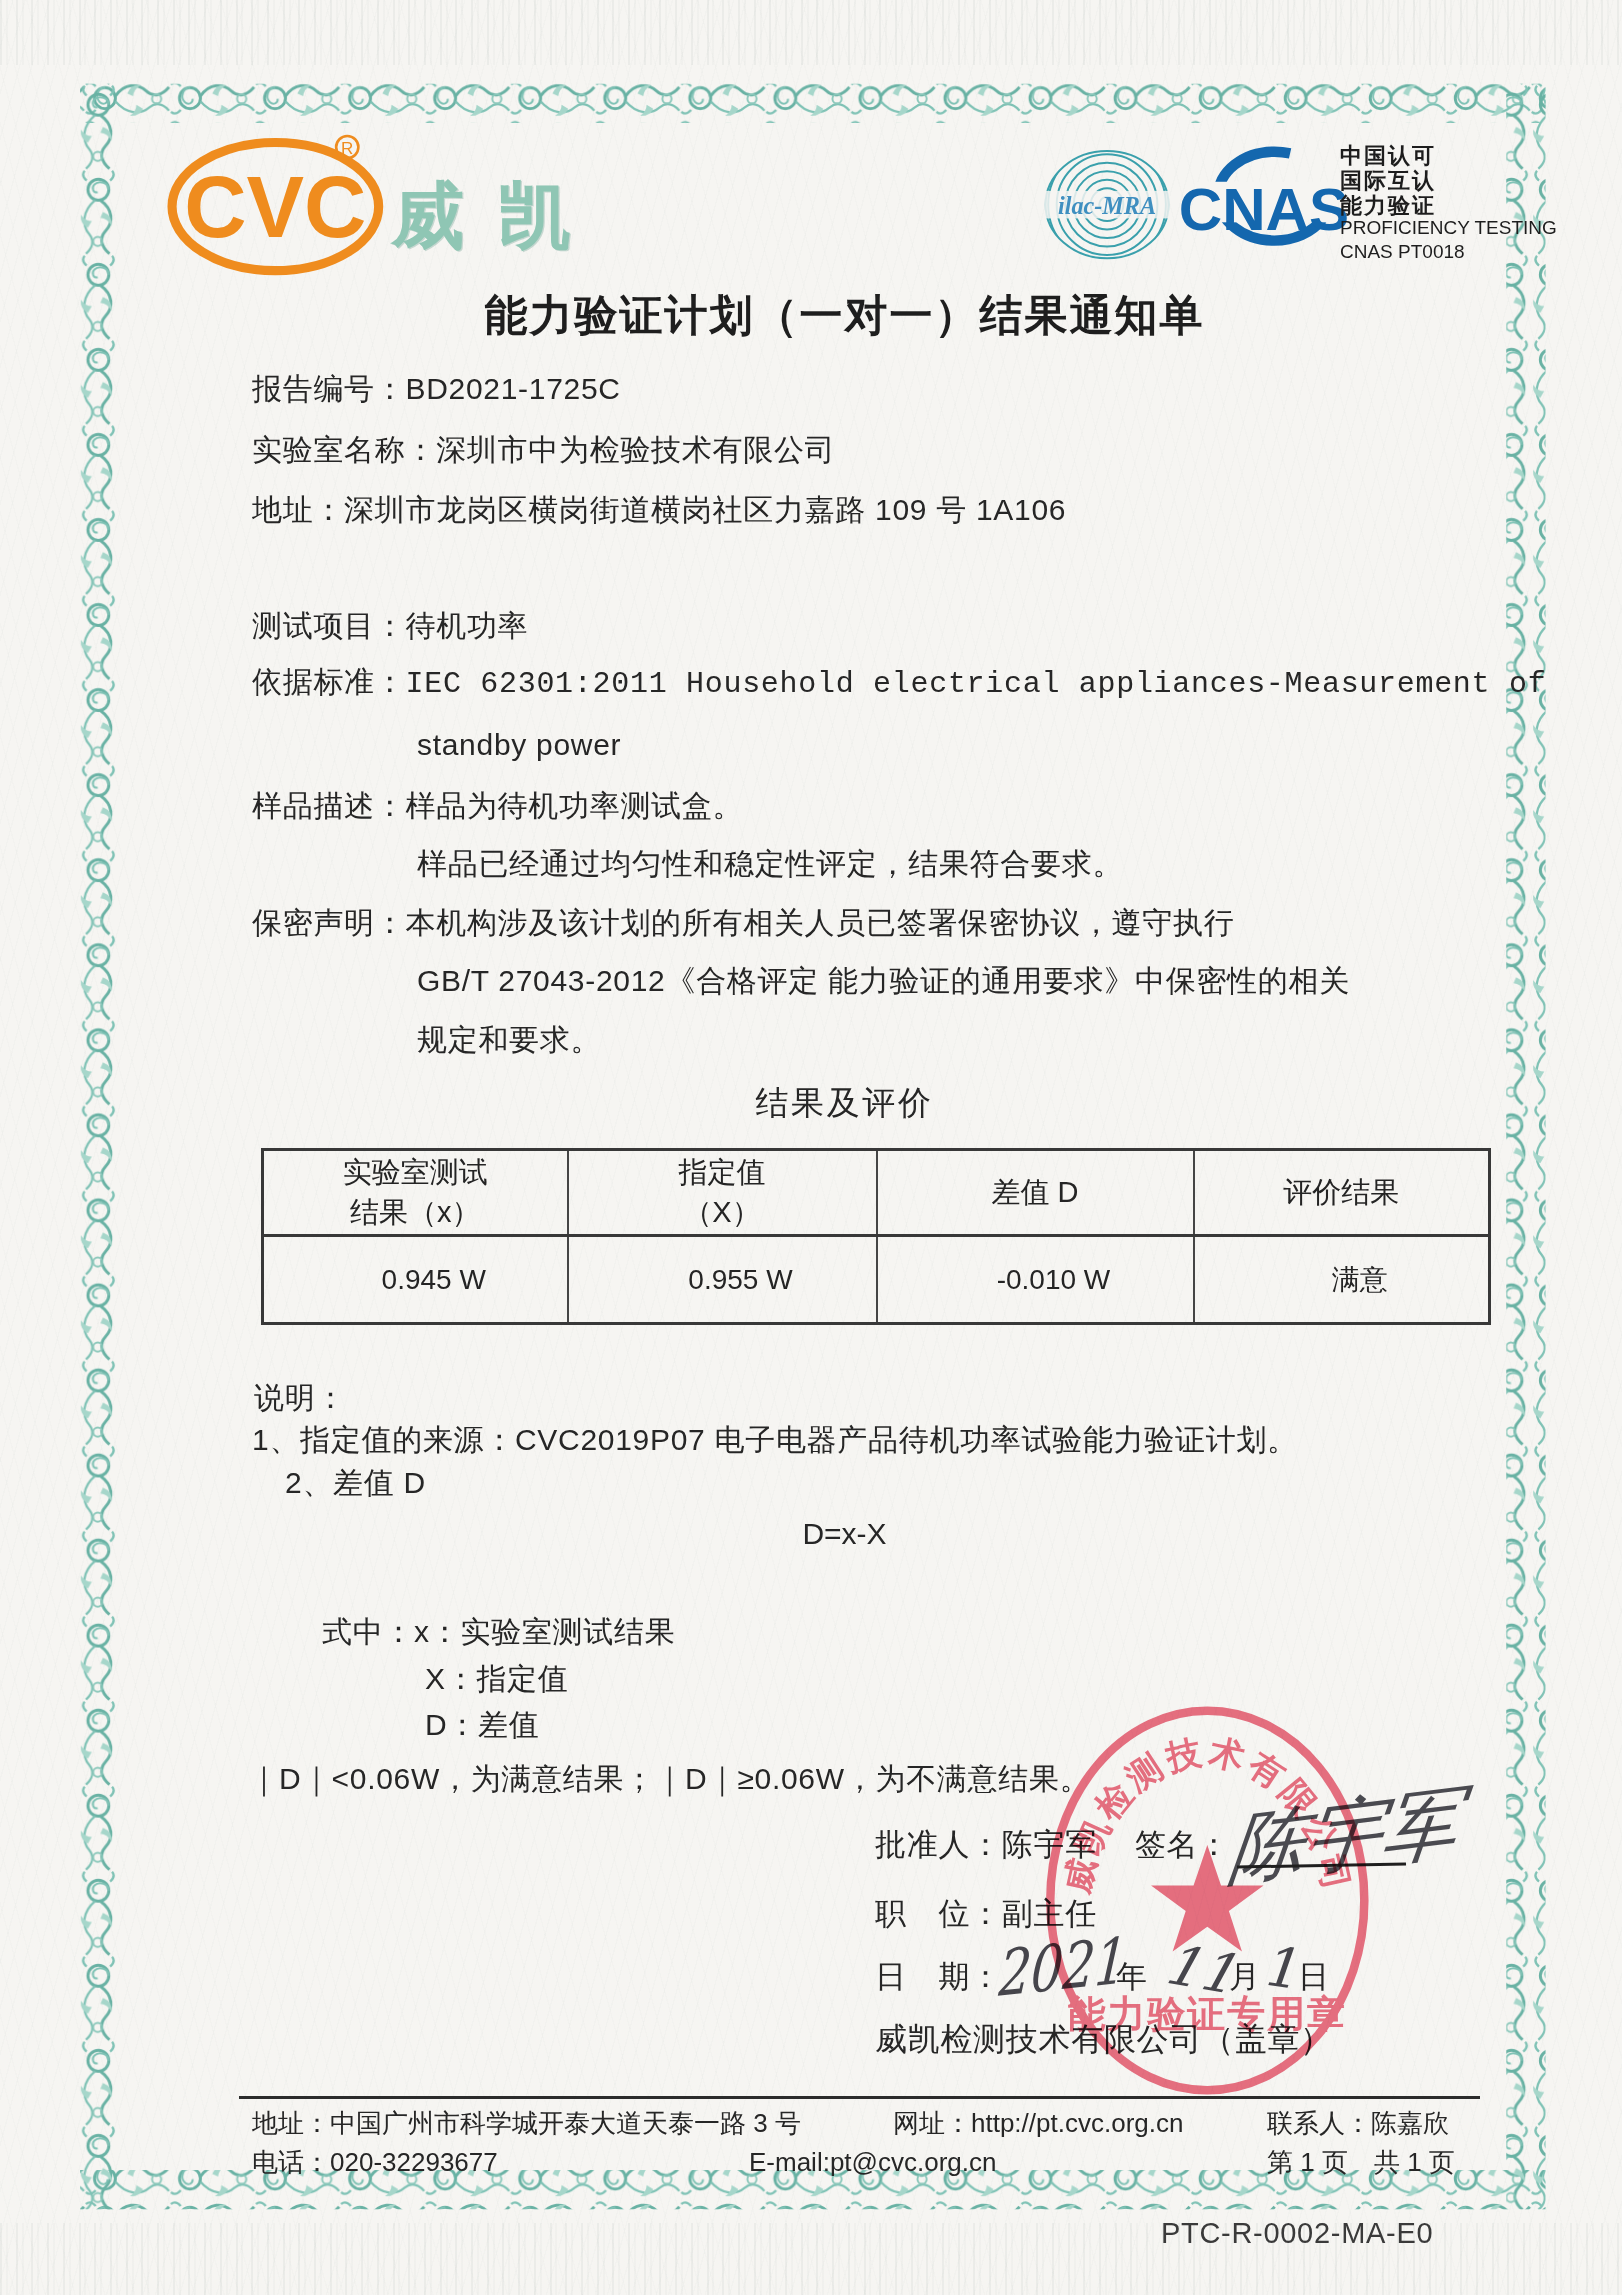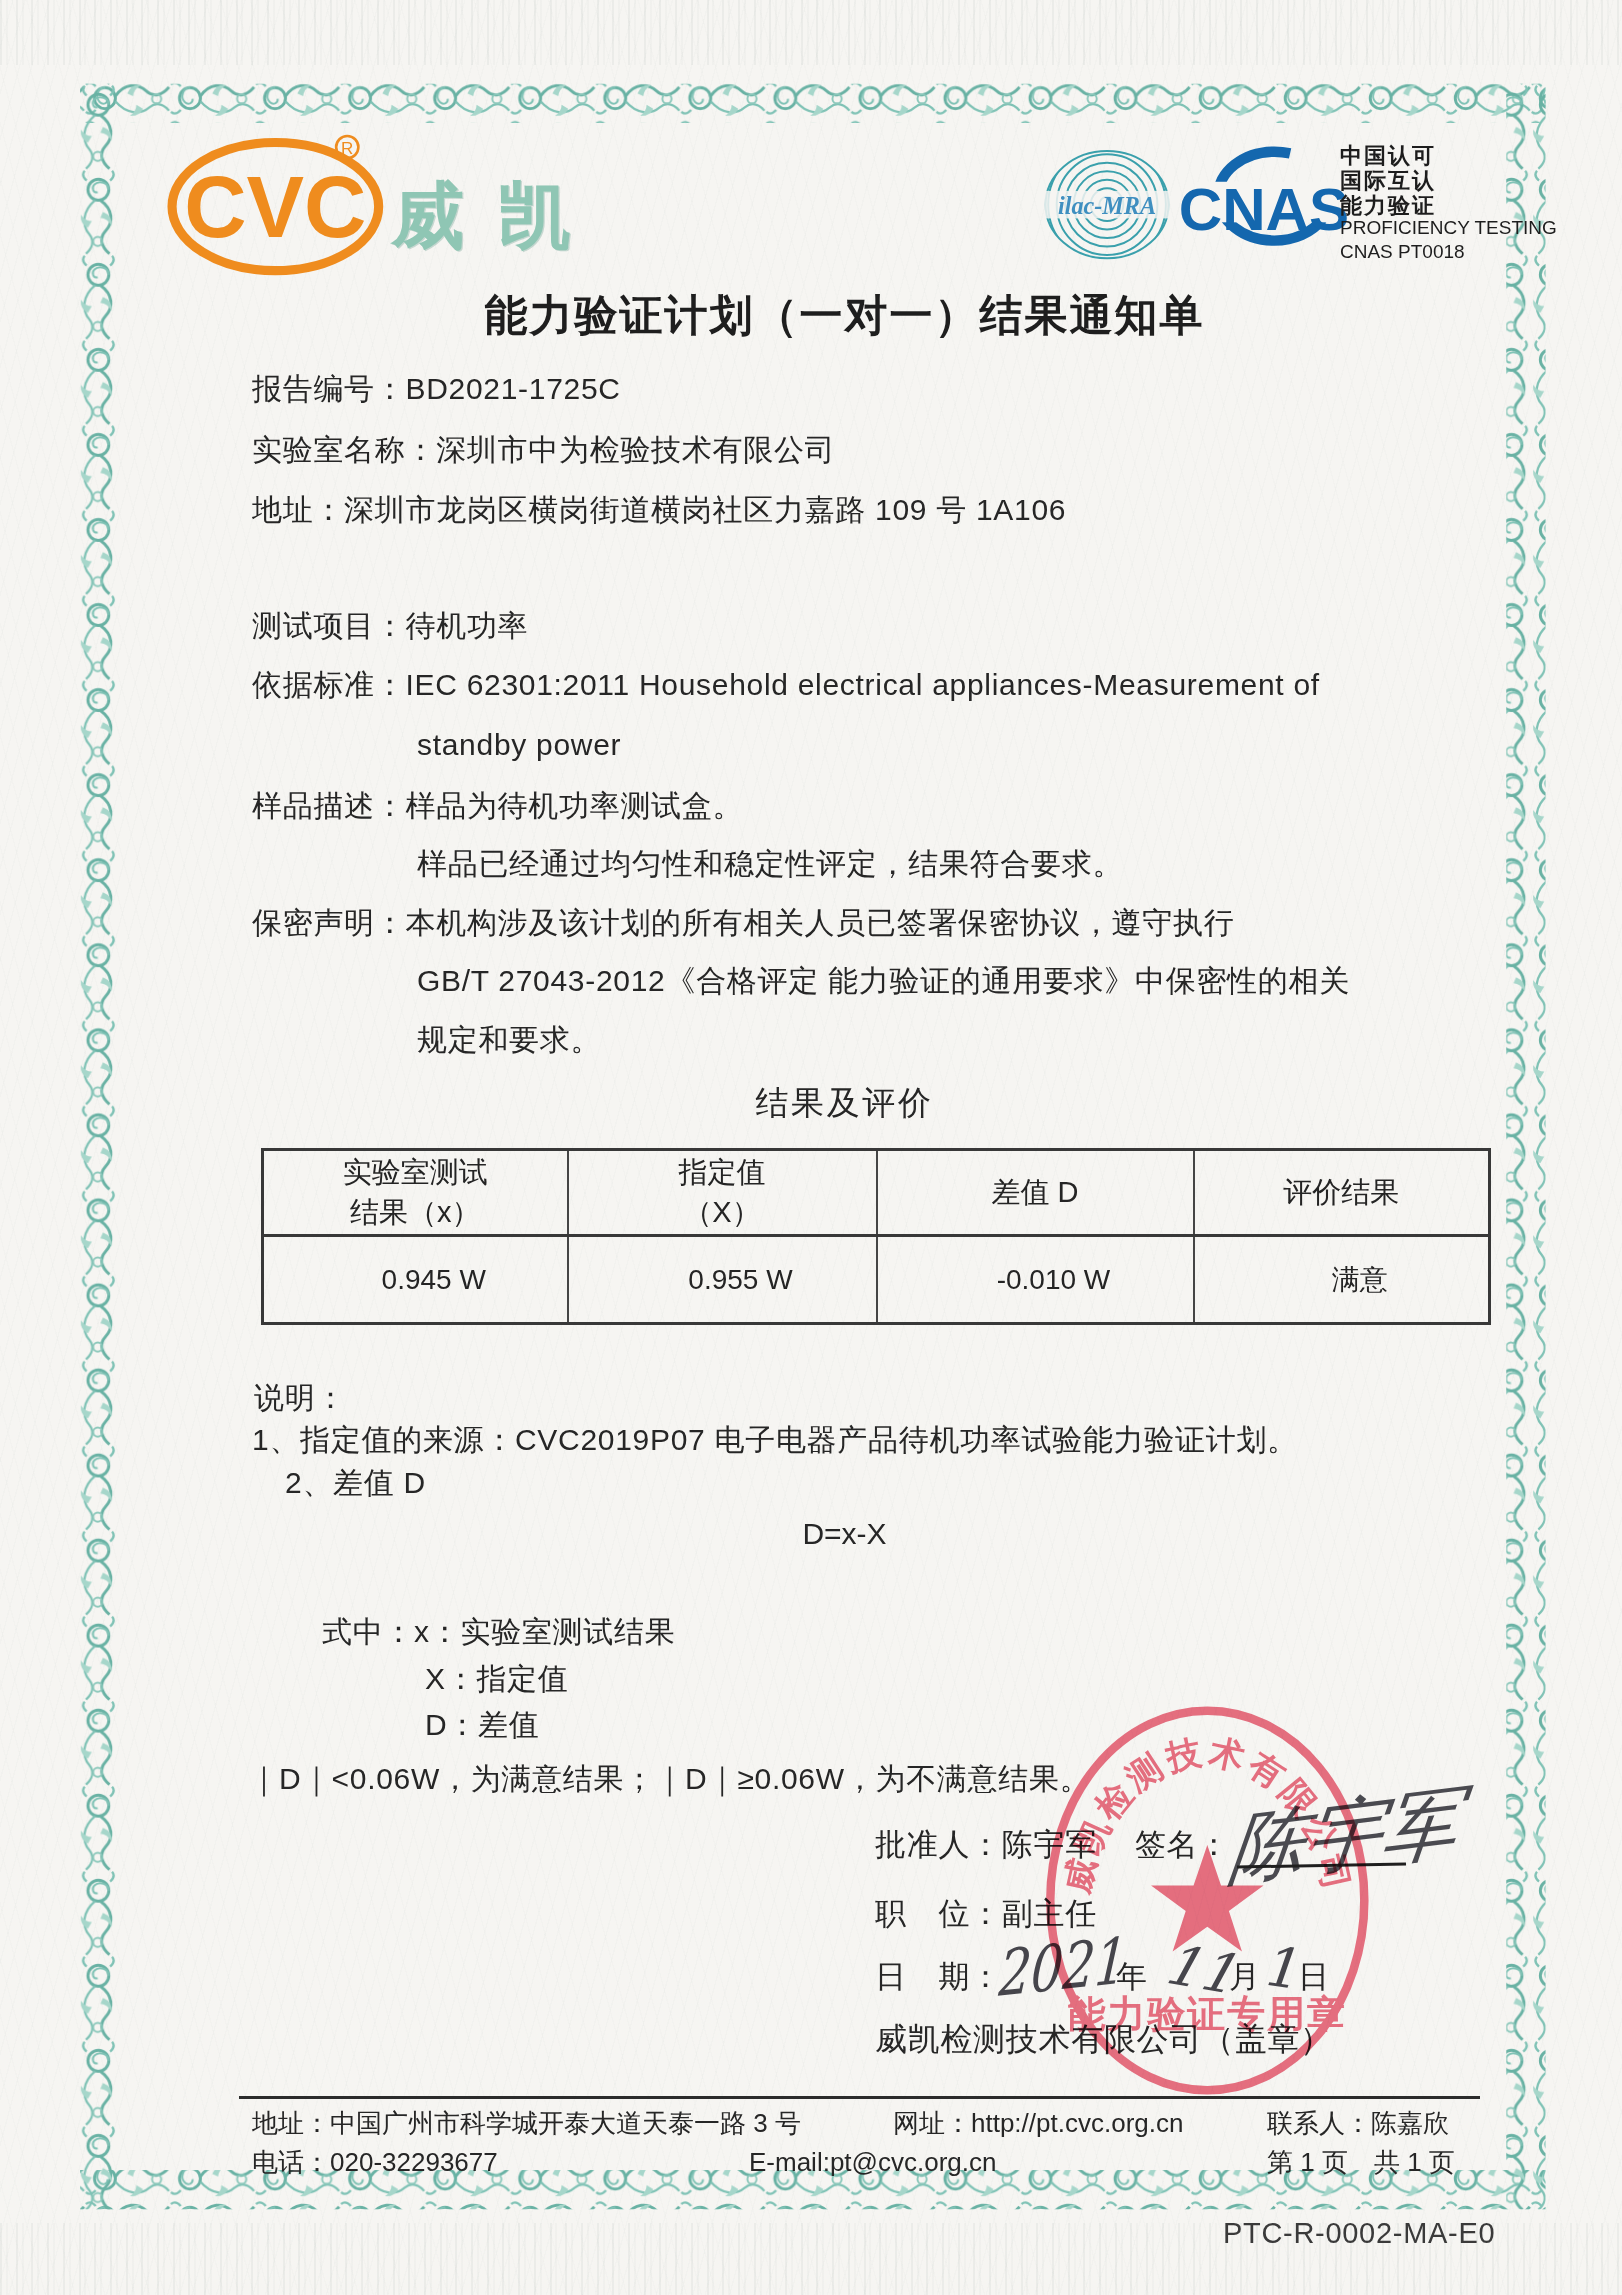--- a/index.html
+++ b/index.html
@@ -130,21 +130,21 @@
   <div class="line" style="left:252px;top:431px;">
     <span>实验室名称：</span><span>深圳市中为检验技术有限公司</span>
   </div>
   <div class="line" style="left:252px;top:491px;">
     <span>地址：</span><span>深圳市龙岗区横岗街道横岗社区力嘉路 109 号 1A106</span>
   </div>
 
   <div class="line" style="left:252px;top:607px;">
     <span>测试项目：</span><span>待机功率</span>
   </div>
-  <div class="line" style="left:252px;top:666px;">
+  <div class="line" style="left:252px;top:666px;font-family:Liberation Mono, monospace;">
     <span>依据标准：</span><span>IEC 62301:2011 Household electrical appliances-Measurement of</span>
   </div>
   <div class="line" style="left:417px;top:726px;">standby power</div>
   <div class="line" style="left:252px;top:787px;">
     <span>样品描述：</span><span>样品为待机功率测试盒。</span>
   </div>
   <div class="line" style="left:417px;top:845px;">样品已经通过均匀性和稳定性评定，结果符合要求。</div>
   <div class="line" style="left:252px;top:904px;">
     <span>保密声明：</span><span>本机构涉及该计划的所有相关人员已签署保密协议，遵守执行</span>
   </div>
@@ -234,16 +234,16 @@
   </div>
   <div class="line footer-small" style="left:1267px;top:2107px;">
     <span>联系人：</span><span>陈嘉欣</span>
   </div>
   <div class="line footer-small" style="left:252px;top:2146px;">
     <span>电话：</span><span>020-32293677</span>
   </div>
   <div class="line footer-small" style="left:749px;top:2146px;">E-mail:pt@cvc.org.cn</div>
   <div class="line footer-small" style="left:1267px;top:2146px;">第 1 页　共 1 页</div>
 
-  <div class="line" style="left:1223px;top:2215px;font-size:29px;color:#3a3a3a;">PTC-R-0002-MA-E0</div>
+  <div class="line" style="left:1161px;top:2215px;font-size:29px;color:#3a3a3a;">PTC-R-0002-MA-E0</div>
 
 </div>
 
 
 </body></html>

